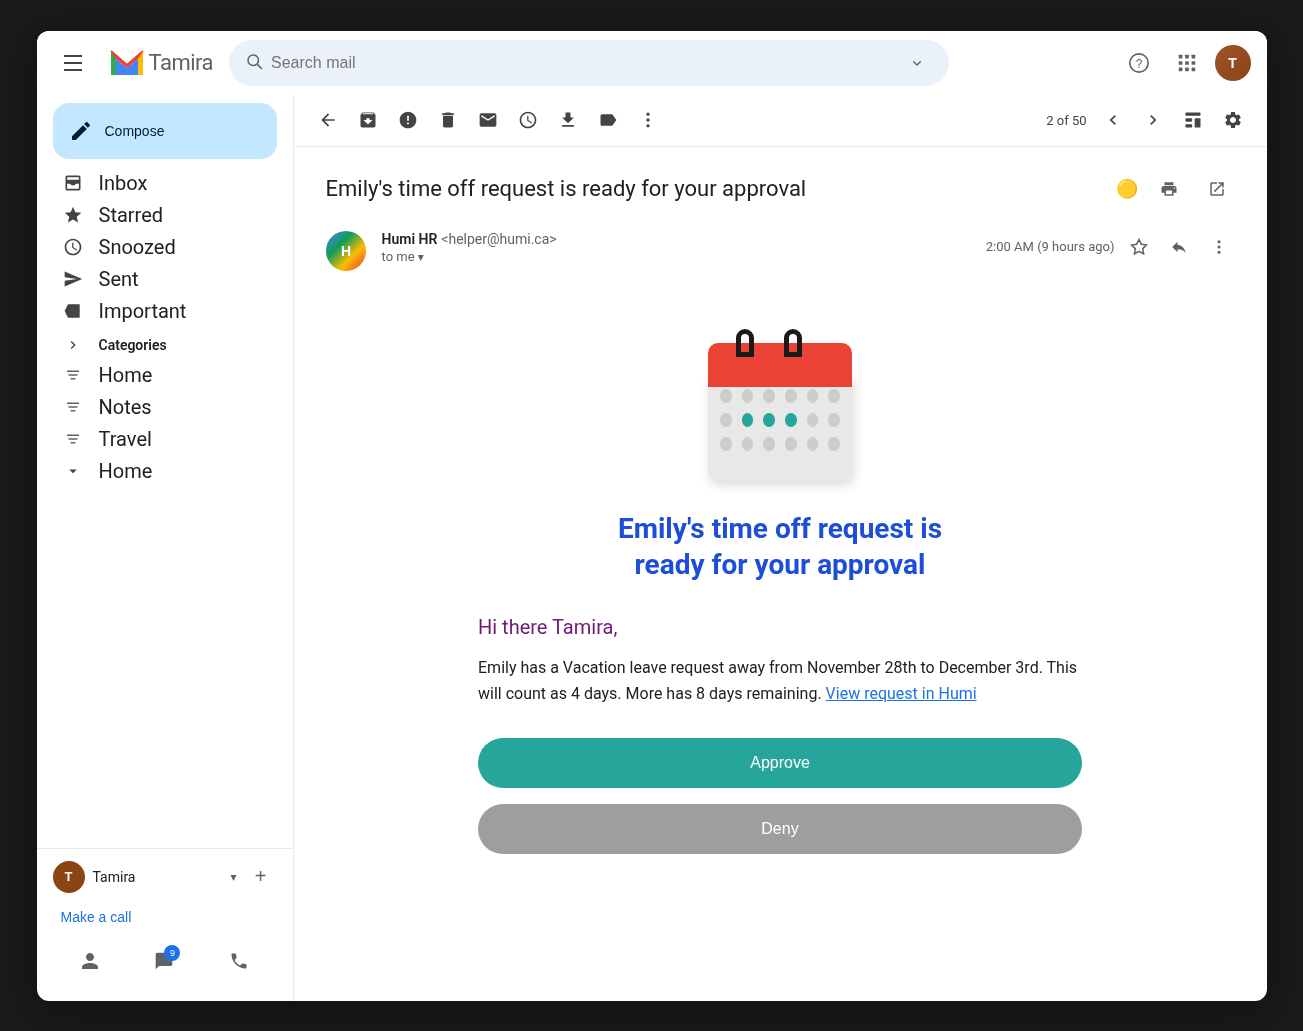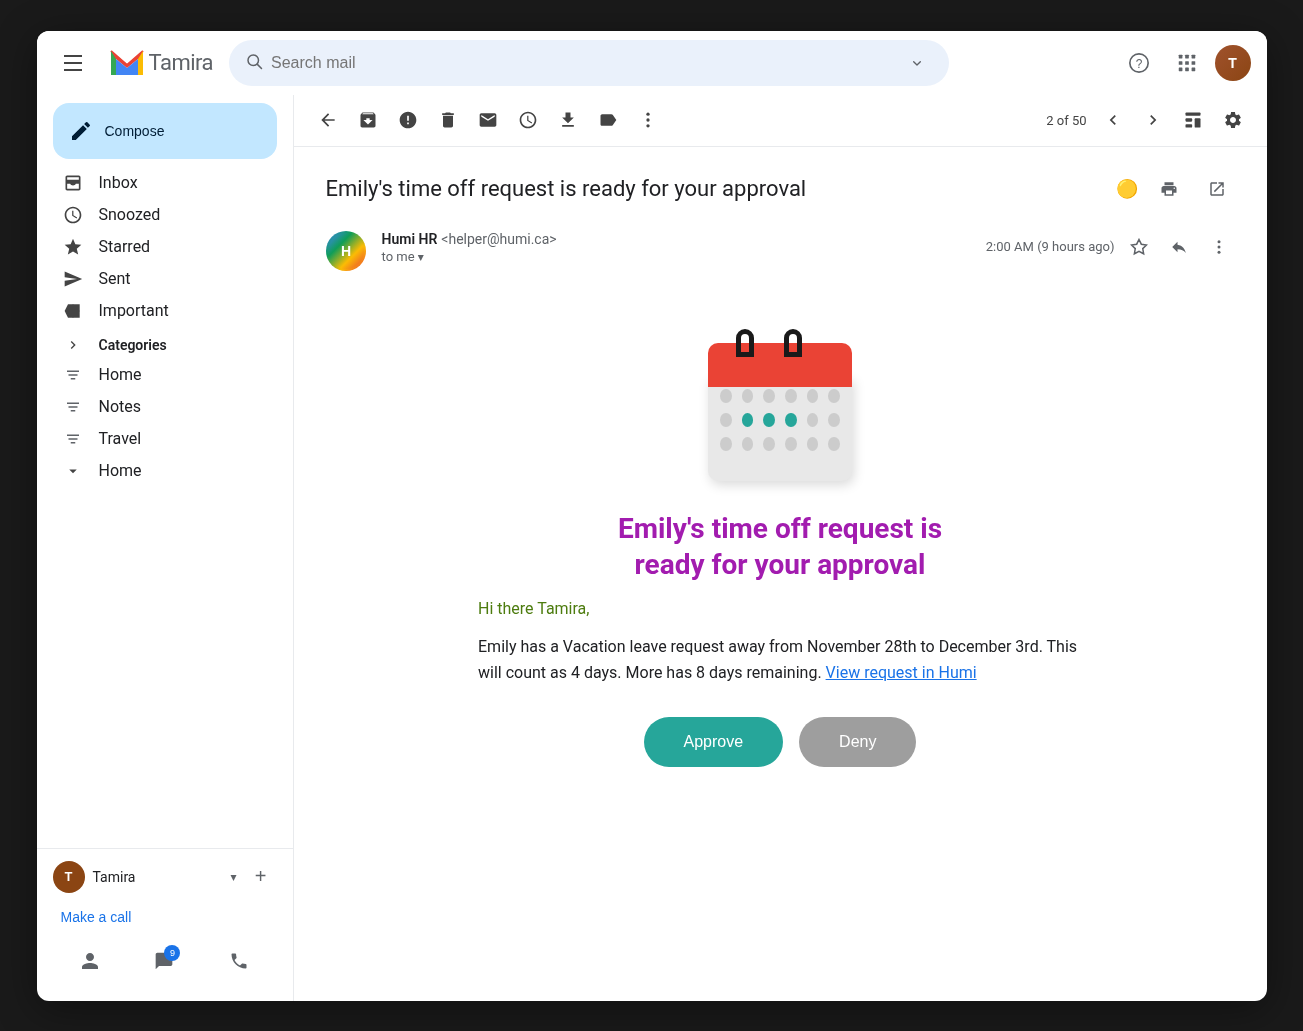--- a/index.html
+++ b/index.html
@@ -151,21 +151,21 @@
     }
     .nav-item {
       display: flex;
       align-items: center;
       gap: 16px;
       padding: 0 16px 0 26px;
       height: 32px;
       cursor: pointer;
       border-radius: 0 16px 16px 0;
       margin-right: 16px;
-      font-size: 16px;
+      font-size: 20px;
       color: #202124;
       position: relative;
     }
     .nav-icon {
       width: 20px; height: 20px;
       display: flex; align-items: center; justify-content: center;
       color: #444;
       font-size: 16px;
       flex-shrink: 0;
     }
@@ -376,43 +376,44 @@
     .calendar-visual {
       width: 160px;
       height: 160px;
       margin: 0 auto;
       position: relative;
     }
     .email-headline {
       text-align: center;
       font-size: 28px;
       font-weight: 700;
-      color: #a21caf;
+      color: #1d4ed8;
       line-height: 1.3;
-      margin-bottom: 16px;
+      margin-bottom: 32px;
     }
     .email-greeting {
-      font-size: 16px;
-      color: #4d7c0f;
+      font-size: 20px;
+      color: #701a75;
       margin-bottom: 16px;
     }
     .email-body-text {
       font-size: 16px;
       color: #202124;
       line-height: 1.6;
       margin-bottom: 32px;
     }
     .bold { font-weight: 400; }
     .link { color: #1a73e8; text-decoration: underline; cursor: pointer; }
     .action-buttons {
       display: flex;
       gap: 16px;
       justify-content: center;
       margin-top: 32px;
       margin-bottom: 32px;
+      flex-direction: column;
     }
     .approve-btn {
       padding: 16px 40px;
       background: #26a69a;
       color: white;
       border: none;
       border-radius: 32px;
       font-size: 16px;
       font-weight: 500;
       cursor: pointer;
@@ -511,32 +512,32 @@
         <span class="nav-icon">
           <svg width="20" height="20" viewBox="0 0 24 24" fill="none">
               <path d="M19 3H5c-1.1 0-2 .9-2 2v14c0 1.1.9 2 2 2h14c1.1 0 2-.9 2-2V5c0-1.1-.9-2-2-2zm0 16H5v-6h3.55c.64 1.19 1.91 2 3.45 2s2.81-.81 3.45-2H19v6zm0-11H5V5h14v3z" fill="#444"></path>
             </svg>
         </span>
         <span class="nav-label">Inbox</span>
       </div>
       <div class="nav-item">
         <span class="nav-icon">
           <svg width="20" height="20" viewBox="0 0 24 24" fill="#444">
-              <path d="M11.99 2C6.47 2 2 6.48 2 12s4.47 10 9.99 10C17.52 22 22 17.52 22 12S17.52 2 11.99 2zM12 20c-4.42 0-8-3.58-8-8s3.58-8 8-8 8 3.58 8 8-3.58 8-8 8zm.5-13H11v6l5.25 3.15.75-1.23-4.5-2.67z"></path>
-            </svg>
-        </span>
-        <span class="nav-label">Snoozed</span>
+              <path d="M12 17.27L18.18 21l-1.64-7.03L22 9.24l-7.19-.61L12 2 9.19 8.63 2 9.24l5.46 4.73L5.82 21z"></path>
+            </svg>
+        </span>
+        <span class="nav-label">Starred</span>
       </div>
       <div class="nav-item">
         <span class="nav-icon">
           <svg width="20" height="20" viewBox="0 0 24 24" fill="#444">
-              <path d="M12 17.27L18.18 21l-1.64-7.03L22 9.24l-7.19-.61L12 2 9.19 8.63 2 9.24l5.46 4.73L5.82 21z"></path>
-            </svg>
-        </span>
-        <span class="nav-label">Starred</span>
+              <path d="M11.99 2C6.47 2 2 6.48 2 12s4.47 10 9.99 10C17.52 22 22 17.52 22 12S17.52 2 11.99 2zM12 20c-4.42 0-8-3.58-8-8s3.58-8 8-8 8 3.58 8 8-3.58 8-8 8zm.5-13H11v6l5.25 3.15.75-1.23-4.5-2.67z"></path>
+            </svg>
+        </span>
+        <span class="nav-label">Snoozed</span>
       </div>
       <div class="nav-item">
         <span class="nav-icon">
           <svg width="20" height="20" viewBox="0 0 24 24" fill="#444">
               <path d="M2.01 21L23 12 2.01 3 2 10l15 2-15 2z"></path>
             </svg>
         </span>
         <span class="nav-label">Sent</span>
       </div>
       <div class="nav-item">

